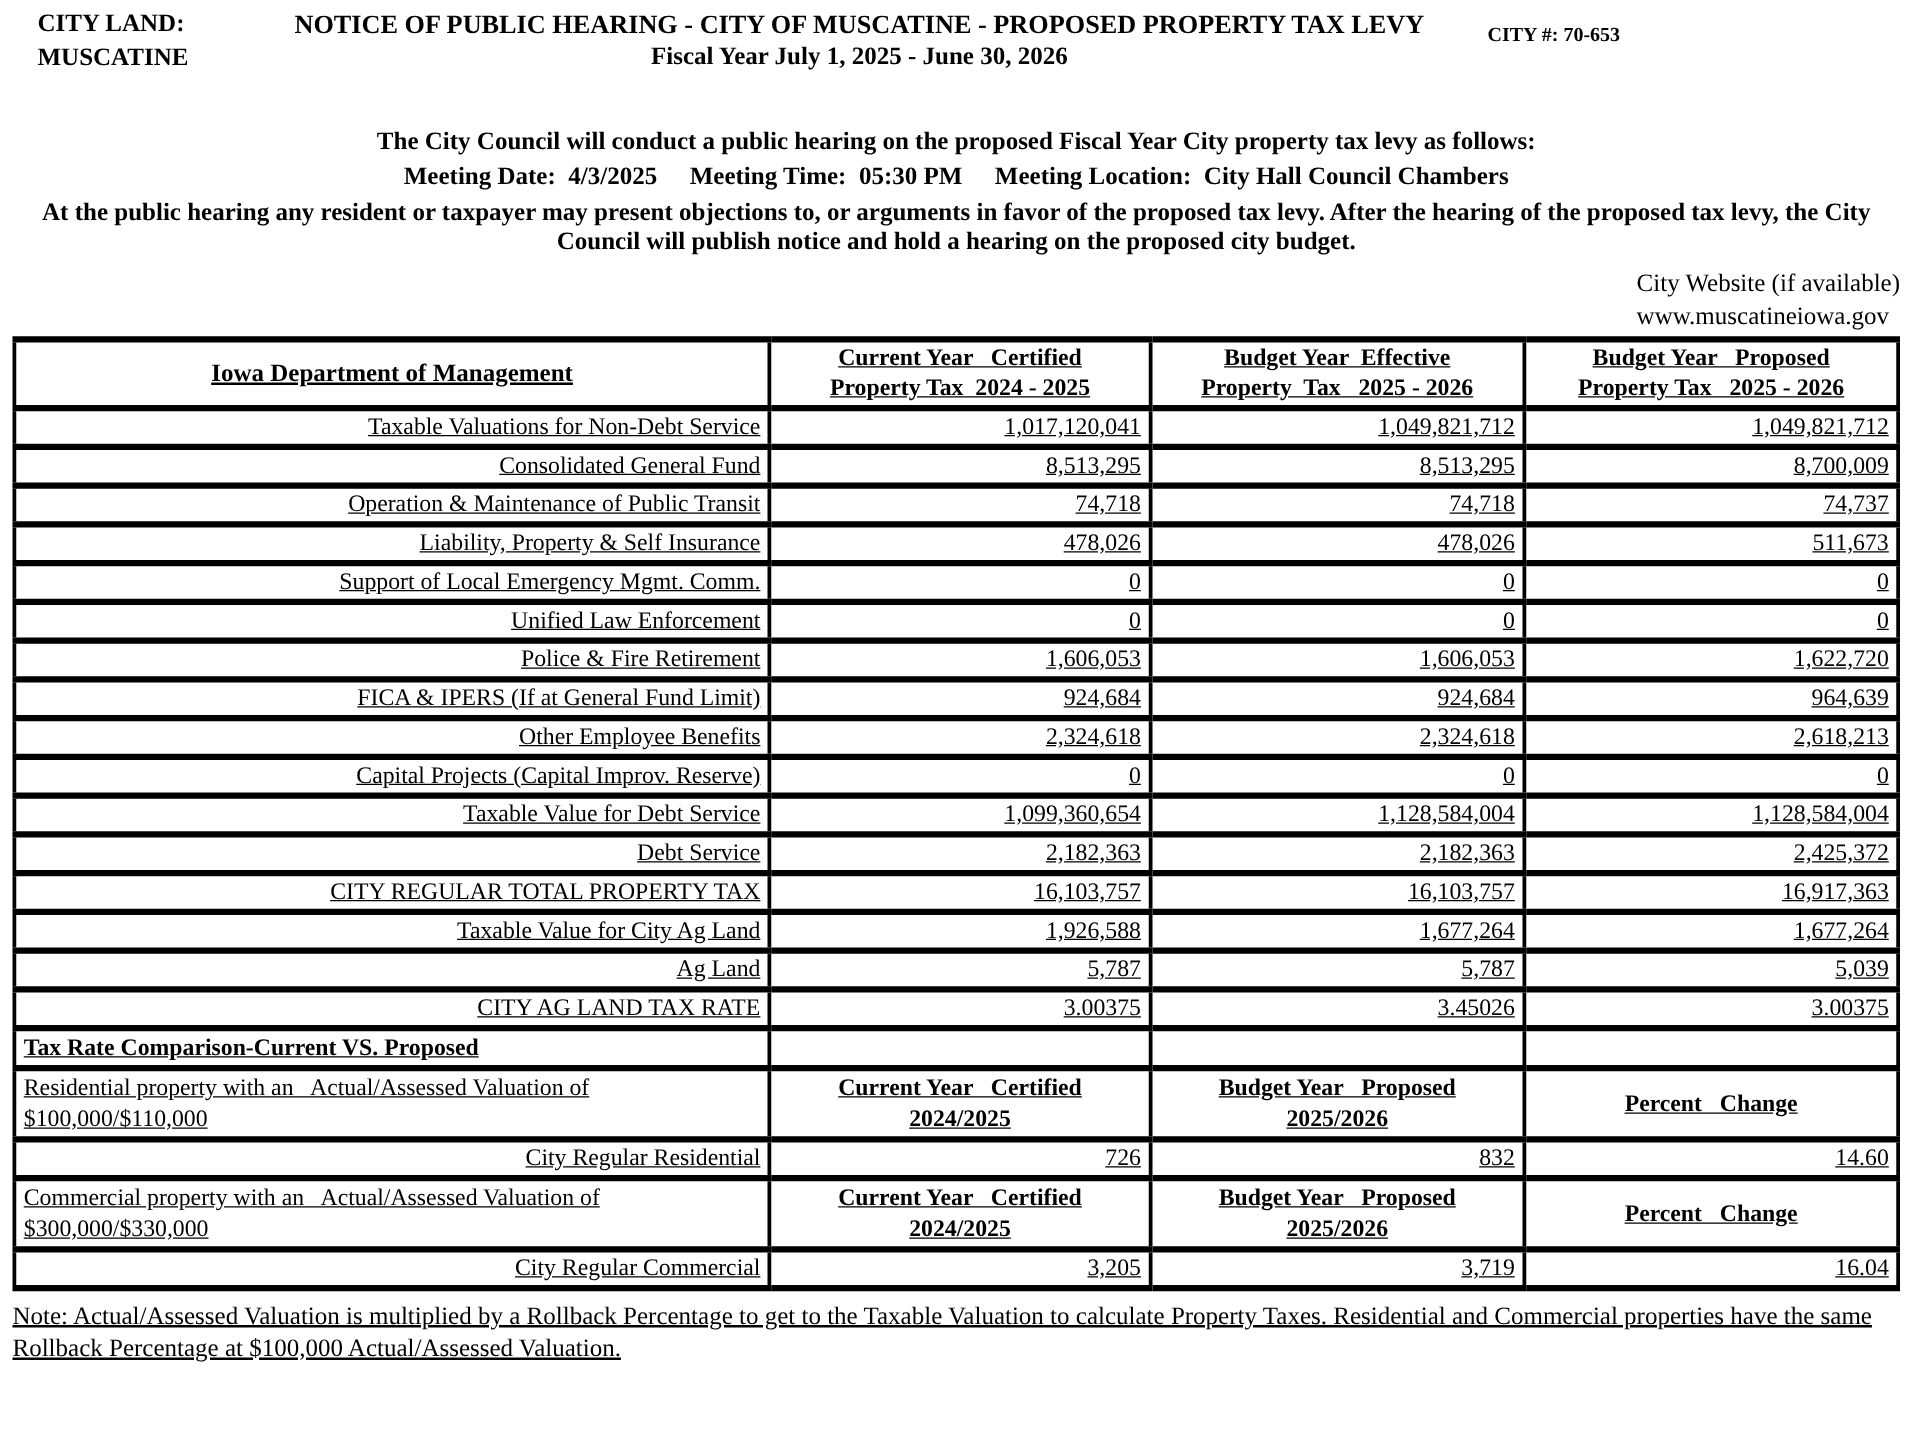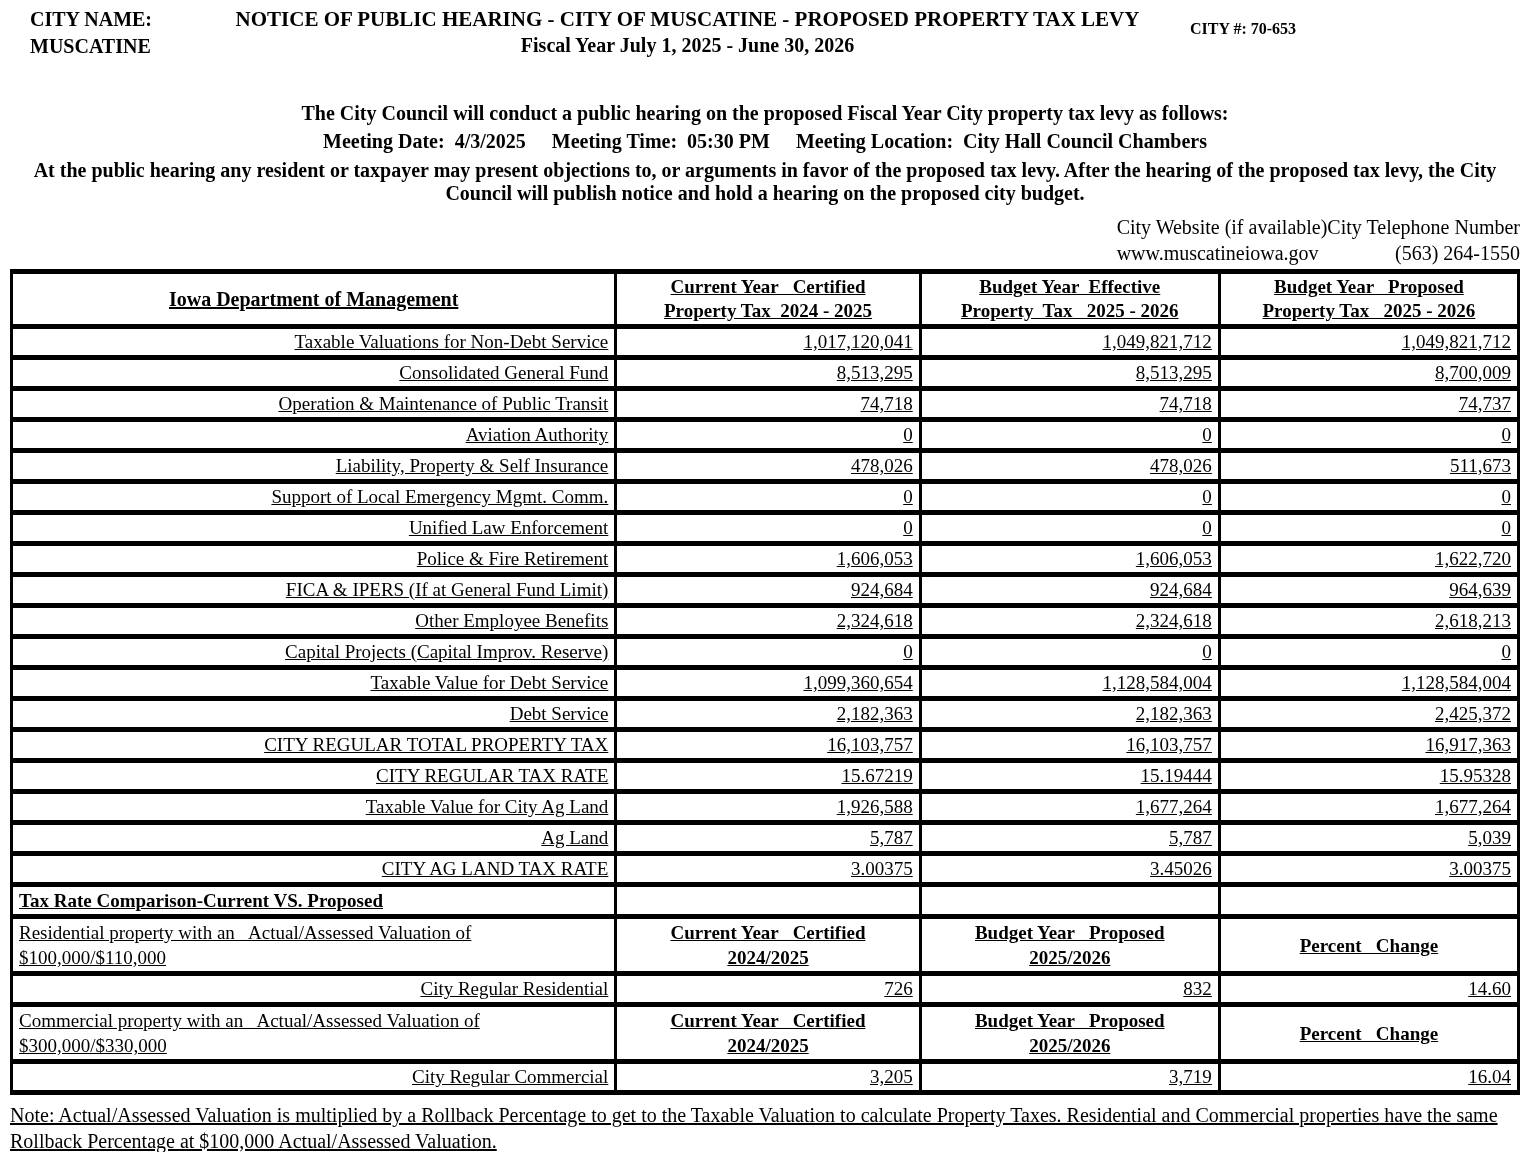--- a/index.html
+++ b/index.html
@@ -51,21 +51,21 @@
   
   .note-par { font-size:20px; margin-top:7px; line-height:26px;text-decoration:underline; }
 </style>
 </head>
 <body>
 
 <div class="doc">
 
   <div class="top-header">
     <div class="city-name-block">
-      <div>CITY NAME:</div>
+      <div>CITY LAND:</div>
       <div>MUSCATINE</div>
     </div>
     <div class="title-block">
       <div class="title-line1">NOTICE OF PUBLIC HEARING - CITY OF MUSCATINE - PROPOSED PROPERTY TAX LEVY</div>
       <div class="title-line2">Fiscal Year July 1, 2025 - June 30, 2026</div>
     </div>
     <div class="city-num-block">
       <span>CITY #:</span>
       <span>70-653</span>
     </div>
@@ -74,24 +74,20 @@
   <div class="intro-line">The City Council will conduct a public hearing on the proposed Fiscal Year City property tax levy as follows:</div>
   <div class="meeting-line">
     <span class="ml-label">Meeting Date:</span><span class="ml-value">4/3/2025</span><span class="ml-label">Meeting Time:</span><span class="ml-value">05:30 PM</span><span class="ml-label">Meeting Location:</span><span class="ml-value">City Hall Council Chambers</span>
   </div>
   <div class="hearing-par">At the public hearing any resident or taxpayer may present objections to, or arguments in favor of the proposed tax levy. After the hearing of the proposed tax levy, the City Council will publish notice and hold a hearing on the proposed city budget.</div>
 
   <div class="contact-row">
     <div class="contact-left">
       <div>City Website (if available)</div>
       <div>www.muscatineiowa.gov</div>
-    </div>
-    <div class="contact-right">
-      <div>City Telephone Number</div>
-      <div>(563) 264-1550</div>
     </div>
   </div>
 
   <table class="levy">
     <colgroup>
         <col class="w1">
         <col class="w2">
         <col class="w3">
         <col class="w4">
       </colgroup>
@@ -119,26 +115,20 @@
           <td class="c-num">8,513,295</td>
           <td class="c-num">8,700,009</td>
         </tr>
         <tr class="levy-row">
           <td class="c-label">Operation &amp; Maintenance of Public Transit</td>
           <td class="c-num">74,718</td>
           <td class="c-num">74,718</td>
           <td class="c-num">74,737</td>
         </tr>
         <tr class="levy-row">
-          <td class="c-label">Aviation Authority</td>
-          <td class="c-num">0</td>
-          <td class="c-num">0</td>
-          <td class="c-num">0</td>
-        </tr>
-        <tr class="levy-row">
           <td class="c-label">Liability, Property &amp; Self Insurance</td>
           <td class="c-num">478,026</td>
           <td class="c-num">478,026</td>
           <td class="c-num">511,673</td>
         </tr>
         <tr class="levy-row">
           <td class="c-label">Support of Local Emergency Mgmt. Comm.</td>
           <td class="c-num">0</td>
           <td class="c-num">0</td>
           <td class="c-num">0</td>
@@ -183,26 +173,20 @@
           <td class="c-label">Debt Service</td>
           <td class="c-num">2,182,363</td>
           <td class="c-num">2,182,363</td>
           <td class="c-num">2,425,372</td>
         </tr>
         <tr class="levy-row">
           <td class="c-label">CITY REGULAR TOTAL PROPERTY TAX</td>
           <td class="c-num">16,103,757</td>
           <td class="c-num">16,103,757</td>
           <td class="c-num">16,917,363</td>
-        </tr>
-        <tr class="levy-row">
-          <td class="c-label">CITY REGULAR TAX RATE</td>
-          <td class="c-num">15.67219</td>
-          <td class="c-num">15.19444</td>
-          <td class="c-num">15.95328</td>
         </tr>
         <tr class="levy-row">
           <td class="c-label">Taxable Value for City Ag Land</td>
           <td class="c-num">1,926,588</td>
           <td class="c-num">1,677,264</td>
           <td class="c-num">1,677,264</td>
         </tr>
         <tr class="levy-row">
           <td class="c-label">Ag Land</td>
           <td class="c-num">5,787</td>

